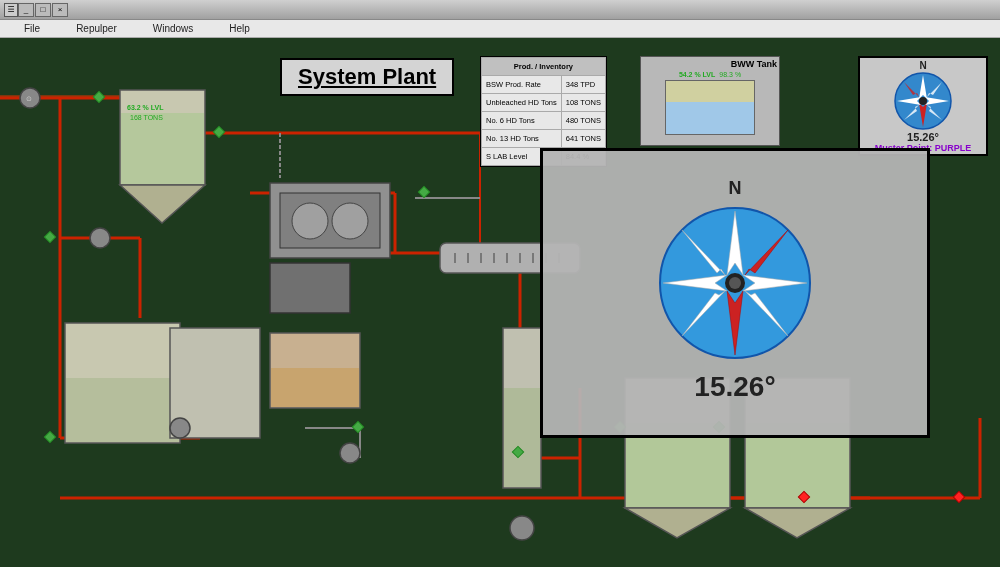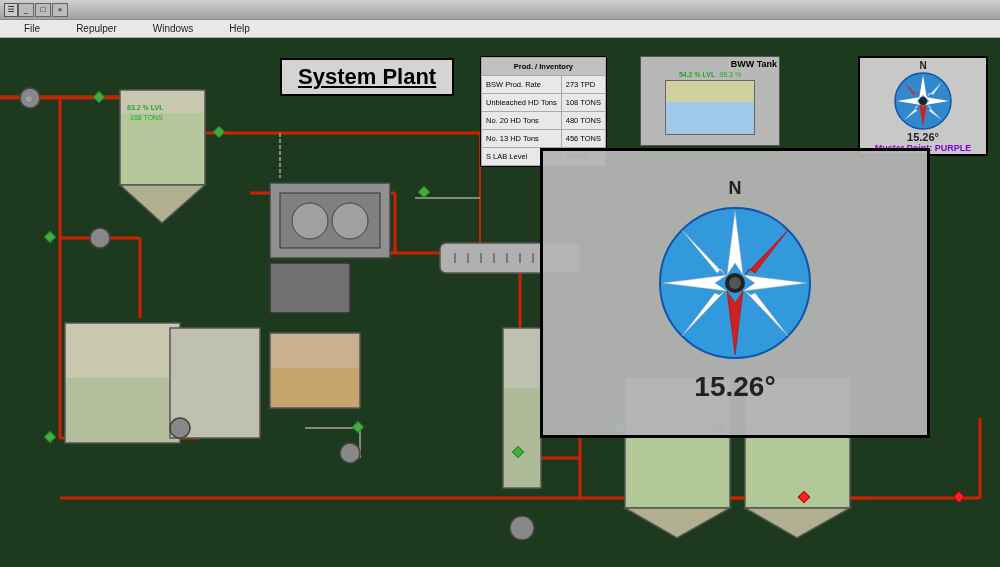--- a/index.html
+++ b/index.html
@@ -474,33 +474,33 @@
   <div class="val-label" style="top:452px;left:845px;">83.5 %</div>
 
   <div class="prod-table">
     <table>
       <tbody>
           <tr class="header-row">
         <td colspan="2">Prod. / Inventory</td>
       </tr>
       <tr>
         <td>BSW Prod. Rate</td>
-        <td>273 TPD</td>
+        <td>348 TPD</td>
       </tr>
       <tr>
         <td>Unbleached HD Tons</td>
         <td>108 TONS</td>
       </tr>
       <tr>
-        <td>No. 20 HD Tons</td>
+        <td>No. 6 HD Tons</td>
         <td>480 TONS</td>
       </tr>
       <tr>
         <td>No. 13 HD Tons</td>
-        <td>456 TONS</td>
+        <td>641 TONS</td>
       </tr>
       <tr>
         <td>S LAB Level</td>
         <td>84.4 %</td>
       </tr>
     </tbody>
       </table>
   </div>
 
   <div class="bww-tank-area">

